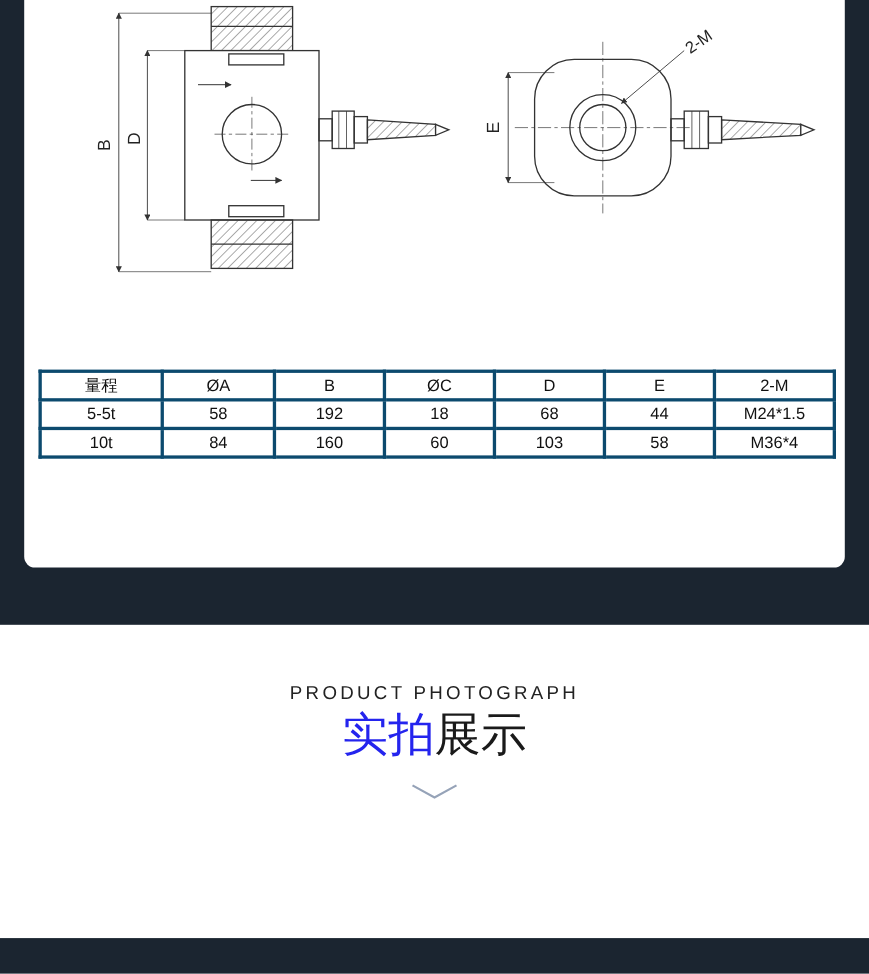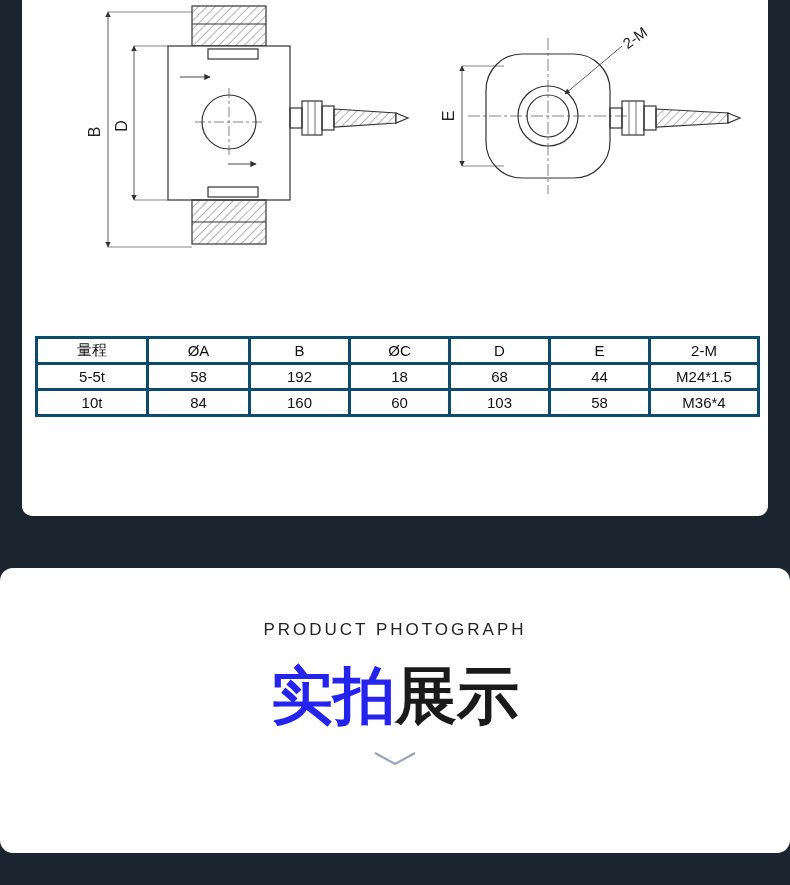--- a/index.html
+++ b/index.html
@@ -33,31 +33,31 @@
     text-align:center;
     height:26px;
     font-weight:400;
     padding:0 2px;
     white-space:nowrap;
   }
   .spec-table col.c0 { width:111px; }
   .spec-table col.c1 { width:102px; }
   .spec-table col.c2, .spec-table col.c3, .spec-table col.c4, .spec-table col.c5 { width:100px; }
   .spec-table col.c6 { width:109px; }
-  .photo-section { height:285px; background:#ffffff; text-align:center;border-radius:13px; }
+  .photo-section { height:285px; background:#ffffff; text-align:center; }
   .subtitle {
     padding-top:52px;
     font-size:17px;
     letter-spacing:3px;
     color:#222222;
   }
   .big-title {
-    margin-top:20px;
-    font-size:62px;
-    font-weight:700;
+    margin-top:4px;
+    font-size:42px;
+    font-weight:400;
     color:#1a1a1a;
     line-height:1.15;
   }
   .big-title .hl { color:#2424ee; }
   .chevron-wrap { margin-top:20px; }
   .bottom-dark { height:32px; background:#1b2530; }
 </style>
 </head>
 <body>
 

